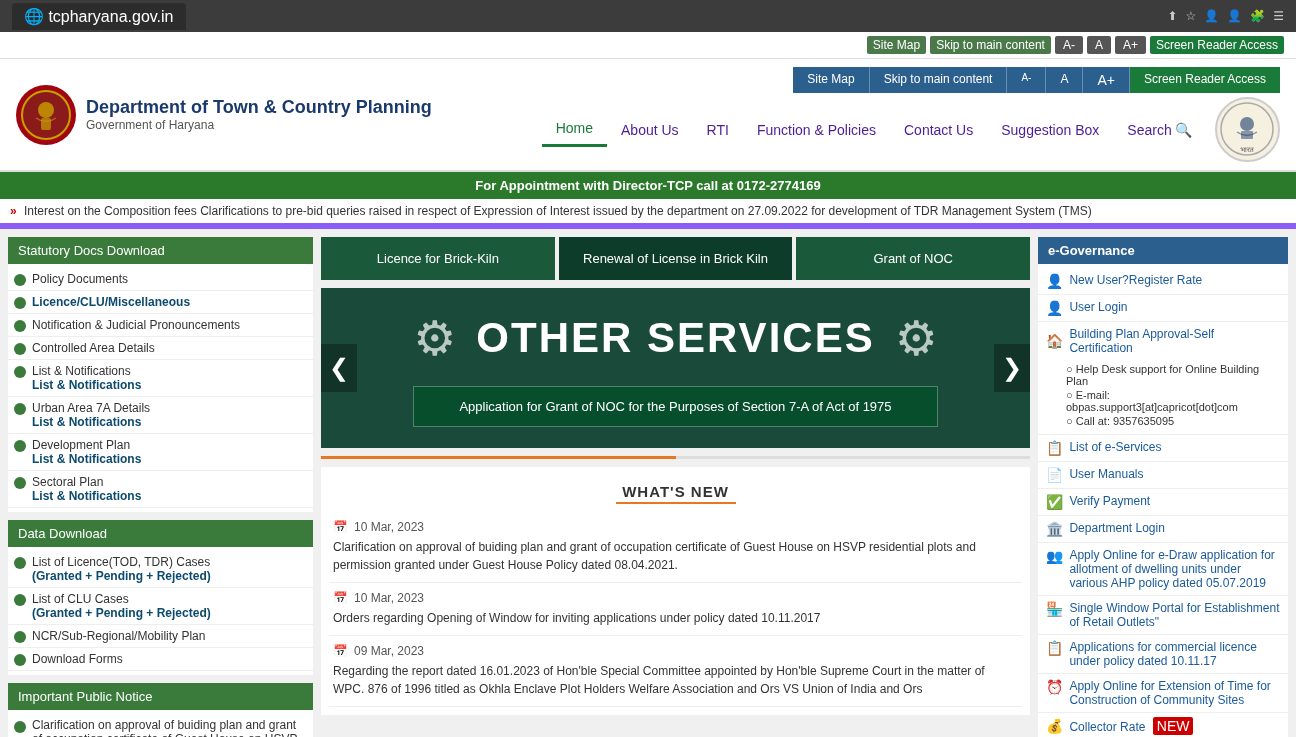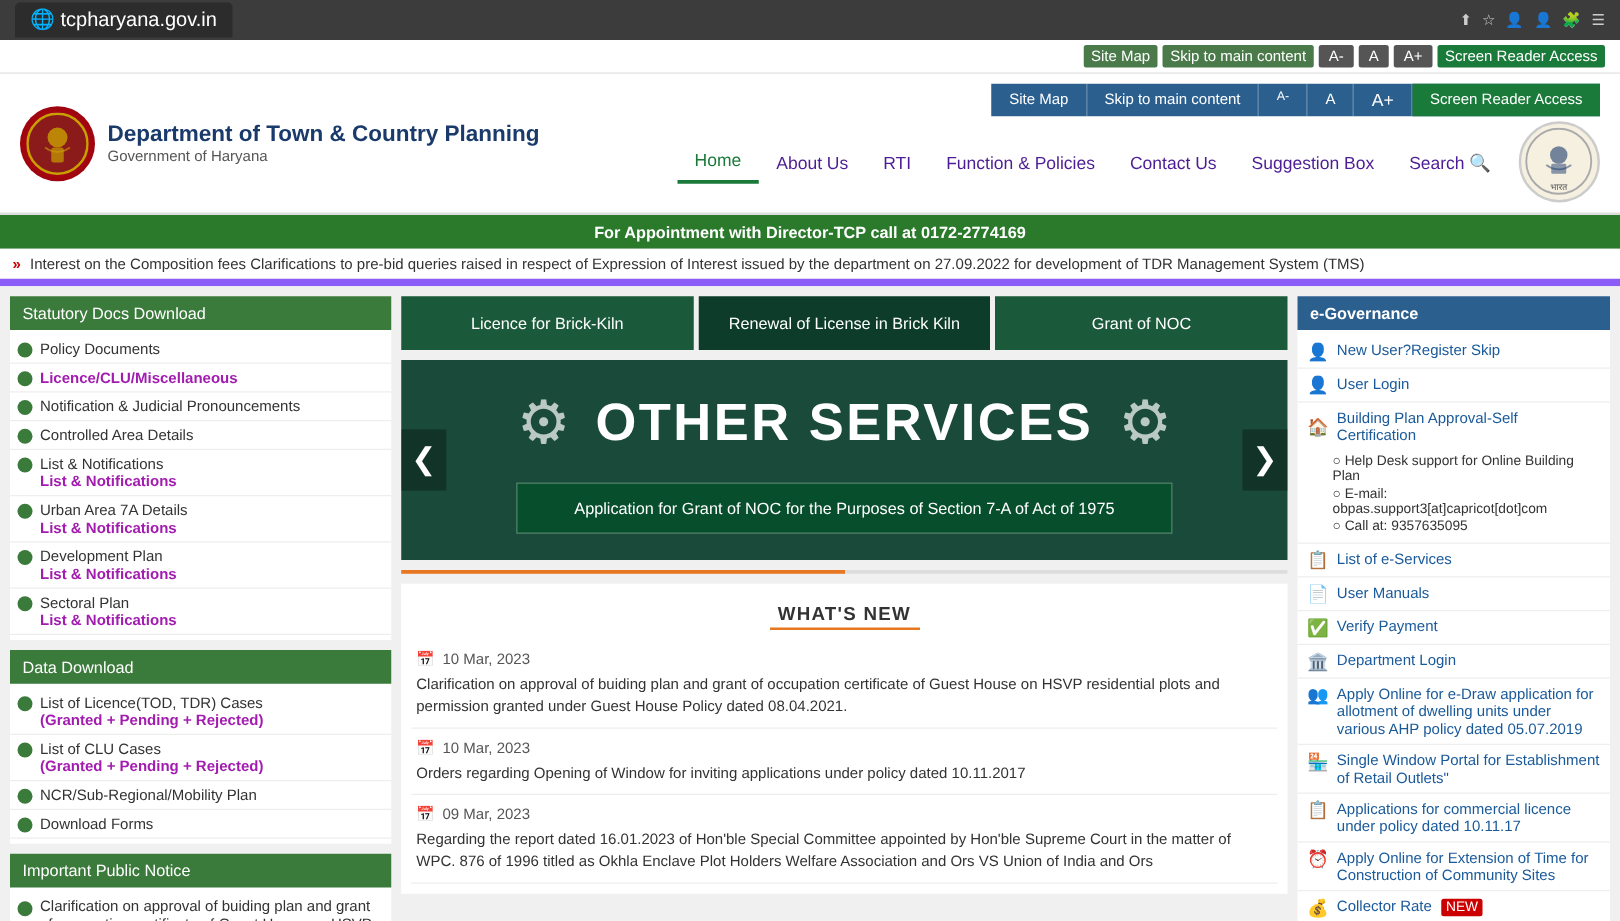--- a/index.html
+++ b/index.html
@@ -174,21 +174,21 @@
       color: #333;
       cursor: pointer;
     }
     .green-dot {
       width: 12px; height: 12px;
       background: #3a7a3a;
       border-radius: 50%;
       flex-shrink: 0;
       margin-top: 2px;
     }
-    .sidebar-item .bold { font-weight: bold; color: #a21caf; }
+    .sidebar-item .bold { font-weight: bold; color: #0c4a6e; }
     .sidebar-item-text { display: flex; flex-direction: column; }
 
     
     .center-content {
       flex: 1;
       display: flex;
       flex-direction: column;
       gap: 8px;
       padding: 0 8px;
     }
@@ -320,21 +320,21 @@
       display: flex;
       align-items: flex-start;
       gap: 6px;
       cursor: pointer;
     }
     .egov-item-icon { color: #3a7a3a; font-size: 14px; flex-shrink: 0; }
     .egov-item-link { color: #1a5a9a; }
     .new-badge {
       background: #c00;
       color: white;
-      font-size: 11px;
+      font-size: 14px;
       padding: 1px 4px;
       border-radius: 2px;
       margin-left: 4px;
     }
   </style>
 </head>
 <body>
 
 <div class="browser-bar">
   <div class="browser-tab">
@@ -569,21 +569,21 @@
 
   </div>
 
   <div class="right-sidebar">
 
     <div class="right-section">
       <div class="right-header">e-Governance</div>
       <div class="egov-list">
         <div class="egov-item">
           <span class="egov-item-icon">👤</span>
-          <span class="egov-item-link">New User?Register Skip</span>
+          <span class="egov-item-link">New User?Register Rate</span>
         </div>
         <div class="egov-item">
           <span class="egov-item-icon">👤</span>
           <span class="egov-item-link">User Login</span>
         </div>
         <div class="egov-item" style="flex-direction:column;">
           <div style="display:flex;gap:6px;align-items:center;">
             <span class="egov-item-icon">🏠</span>
             <span class="egov-item-link">Building Plan Approval-Self Certification</span>
           </div>

